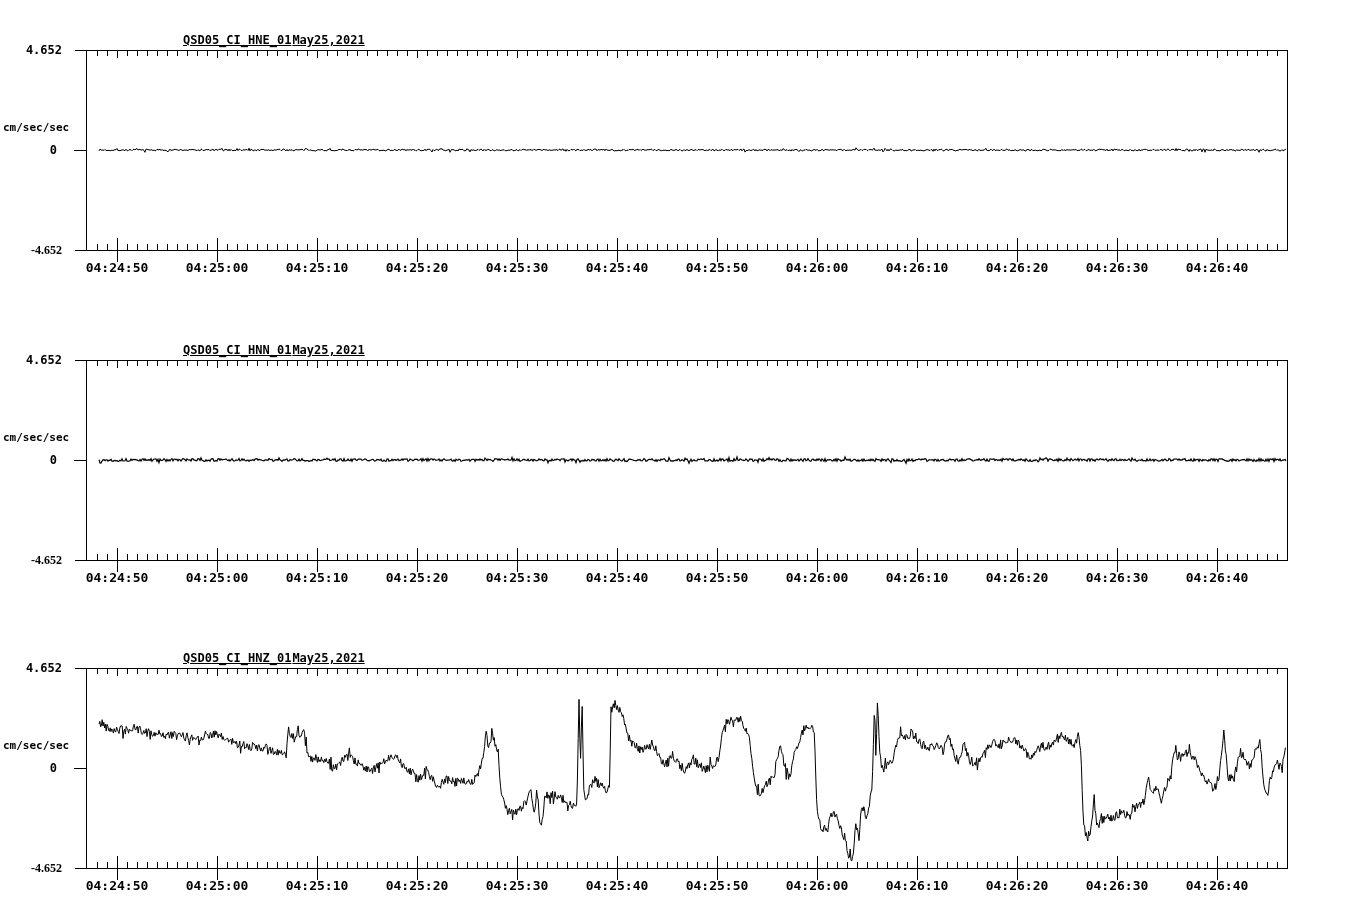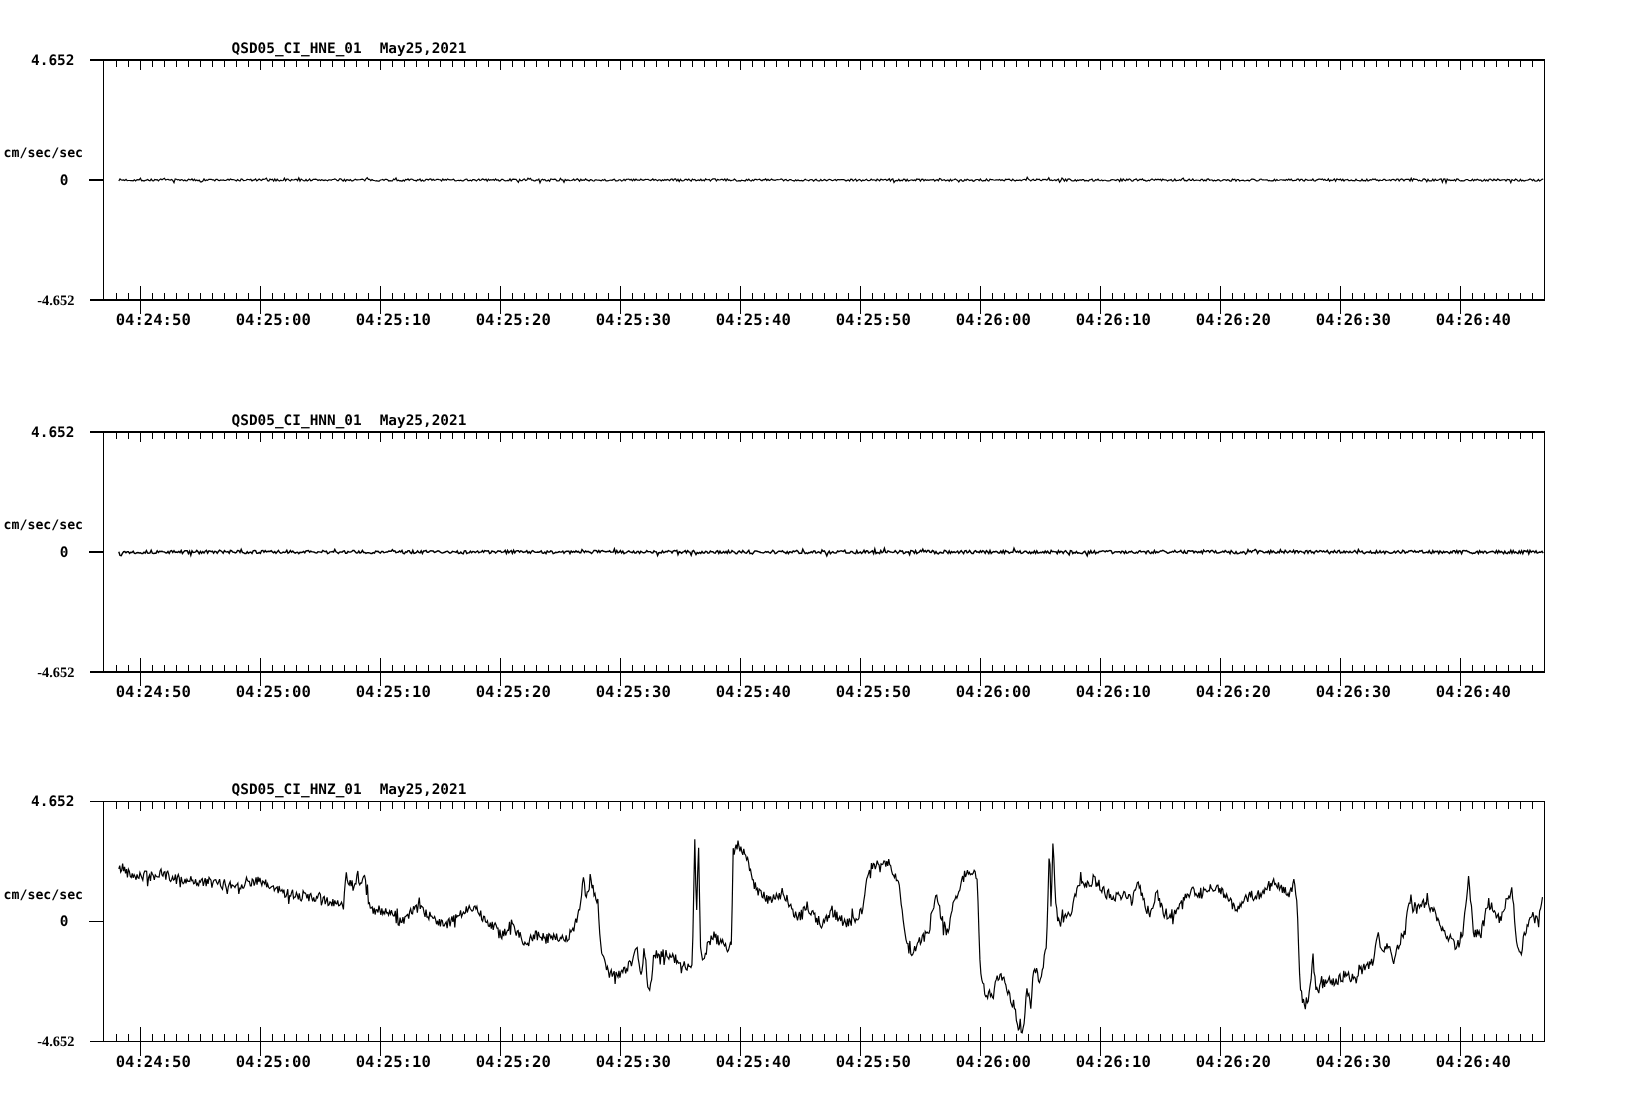--- a/index.html
+++ b/index.html
@@ -3,27 +3,27 @@
 <meta charset="utf-8">
 <style>
   html,body{margin:0;padding:0;}
   body{
     width:1358px;height:924px;position:relative;background:#ffffff;
     font-family:"DejaVu Sans Mono","Liberation Mono",monospace;
     font-weight:bold;color:#000;overflow:hidden;
   }
   .panel{position:absolute;left:0;width:1358px;height:300px;}
   .plot-svg{position:absolute;left:0;top:0;width:1358px;height:300px;}
-  .title{position:absolute;left:193px;top:33px;font-size:12px;line-height:14px;white-space:nowrap;display:flex;gap:15px;}
+  .title{position:absolute;left:183px;top:33px;font-size:12px;line-height:14px;white-space:nowrap;display:flex;gap:1px;text-decoration:underline;}
   .ylab{position:absolute;left:0;width:62px;font-size:12px;line-height:14px;text-align:right;white-space:nowrap;}
   .ytop{top:43px;}
   .yzero{top:143px;width:57px;}
   .ybot{top:243px;font-family:Liberation Serif, serif;}
   .yunits{position:absolute;left:3px;top:121px;font-size:11px;line-height:14px;white-space:nowrap;}
-  .xl{position:absolute;top:260px;width:84px;margin-left:-42px;text-align:right;font-size:13px;line-height:15px;white-space:nowrap;}
+  .xl{position:absolute;top:260px;width:84px;margin-left:-42px;text-align:center;font-size:13px;line-height:15px;white-space:nowrap;}
 </style>
 </head>
 <body>
 
 <section class="panel" style="top:0px">
   <div class="title">
     <span>QSD05_CI_HNE_01</span>
     <span>May25,2021</span>
   </div>
   <div class="ylab ytop">4.652</div>

